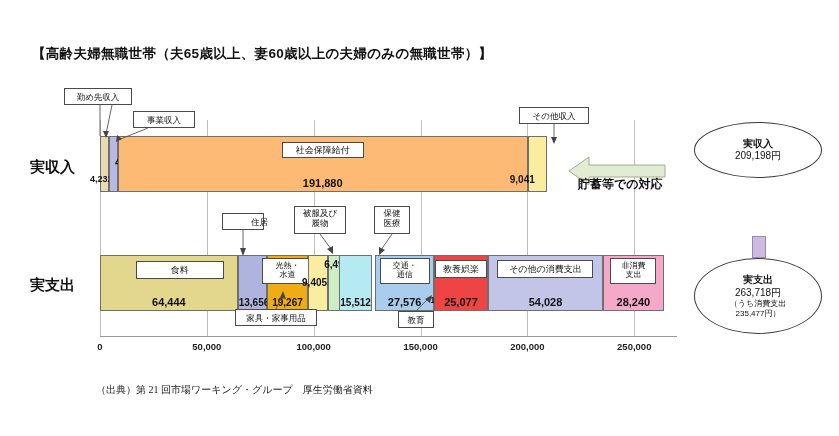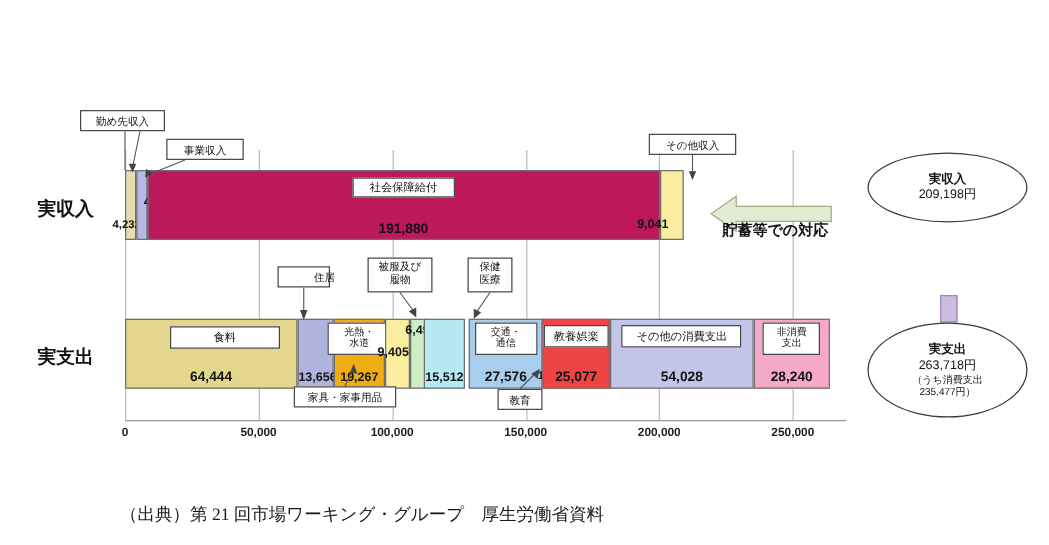--- a/index.html
+++ b/index.html
@@ -62,30 +62,30 @@
     position:absolute;border:1.6px solid #e8638c;border-radius:6px;
     background:#fdf3f5;text-align:center;font-size:9px;color:#7a1f3d;
     display:flex;flex-direction:column;align-items:center;justify-content:center;
     line-height:1.3;font-weight:bold;
   }
   .bigarrow{position:absolute;}
   .gaptext{
     position:absolute;font-size:12px;font-weight:bold;color:#111;white-space:nowrap;
   }
   .source{
-    position:absolute;font-size:14px;color:#1a1a1a;white-space:nowrap;
+    position:absolute;font-size:10px;color:#1a1a1a;white-space:nowrap;
     font-family:"Liberation Serif","DejaVu Serif",serif;
-    margin-top:20px;
   }
 </style>
 </head>
 <body>
 
 <div class="canvas">
 
+  <div class="abs title">【高齢夫婦無職世帯（夫65歳以上、妻60歳以上の夫婦のみの無職世帯）】</div>
 
   <div id="grid-layer">
       <div class="gridline" style="left: 100px; top: 120px; height: 216px;"></div>
       <div class="gridline" style="left: 206.852px; top: 120px; height: 216px;"></div>
       <div class="gridline" style="left: 313.704px; top: 120px; height: 216px;"></div>
       <div class="gridline" style="left: 420.556px; top: 120px; height: 216px;"></div>
       <div class="gridline" style="left: 527.407px; top: 120px; height: 216px;"></div>
       <div class="gridline" style="left: 634.259px; top: 120px; height: 216px;"></div>
     </div>
 
@@ -100,21 +100,21 @@
     </div>
 
   <div class="abs rowlabel" style="left:30px;top:158px;">実収入</div>
   <div class="abs rowlabel" style="left:30px;top:276px;">実支出</div>
 
   <div id="income-bar" class="abs" style="left:100px;top:136px;height:56px;">
       <div class="seg" style="left: 0px; top: 0px; width: 9.04394px; height: 56px; background: rgb(232, 220, 174);"></div>
       <div class="abs segval xs" style="bottom: auto; width: 56px; text-align: left; left: -10px; top: 38px;">4,232</div>
       <div class="seg" style="left: 9.04394px; top: 0px; width: 8.64431px; height: 56px; background: rgb(185, 184, 228);"></div>
       <div class="abs segval" style="bottom: auto; width: 56px; text-align: left; left: 15.0439px; top: 20px;">4,045</div>
-      <div class="seg" style="left: 17.6883px; top: 0px; width: 410.055px; height: 56px; background: #be185d;">
+      <div class="seg" style="left: 17.6883px; top: 0px; width: 410.055px; height: 56px; background: #fdba74;">
         <div class="segval">191,880</div>
       </div>
       <div class="chip inbar" style="width: 82px; height: 16px; left: 181.716px; top: 6px; display: flex; align-items: center; justify-content: center; white-space: pre-line; font-size: 9px;">社会保障給付</div>
       <div class="seg" style="left: 427.743px; top: 0px; width: 19.321px; height: 56px; background: rgb(251, 237, 160);"></div>
       <div class="abs segval sm" style="bottom: auto; width: 56px; text-align: left; left: 409.743px; top: 38px;">9,041</div>
     </div>
 
   <div class="chip" style="left:64px;top:88px;width:68px;height:17px;line-height:13px;">勤め先収入</div>
   <div class="chip" style="left:133px;top:111px;width:62px;height:17px;line-height:13px;">事業収入</div>
   <div class="chip" style="left:519px;top:107px;width:70px;height:17px;line-height:13px;">その他収入</div>

